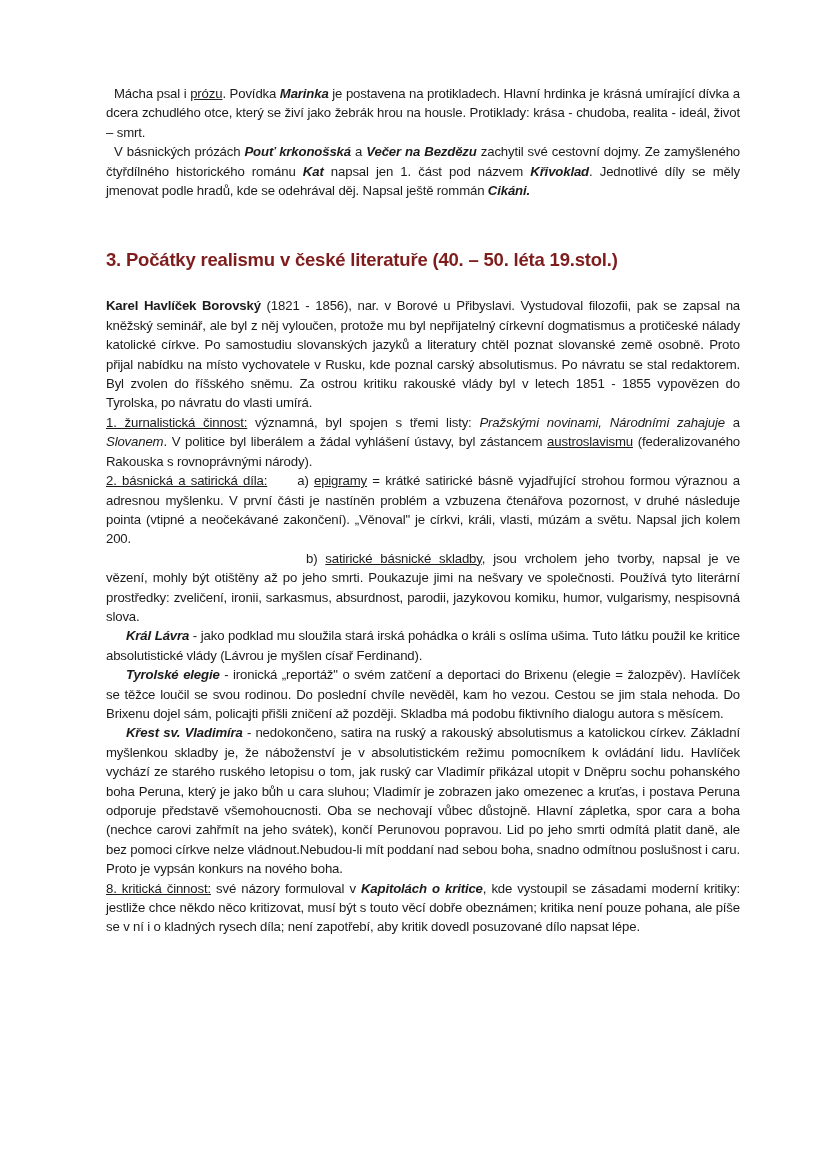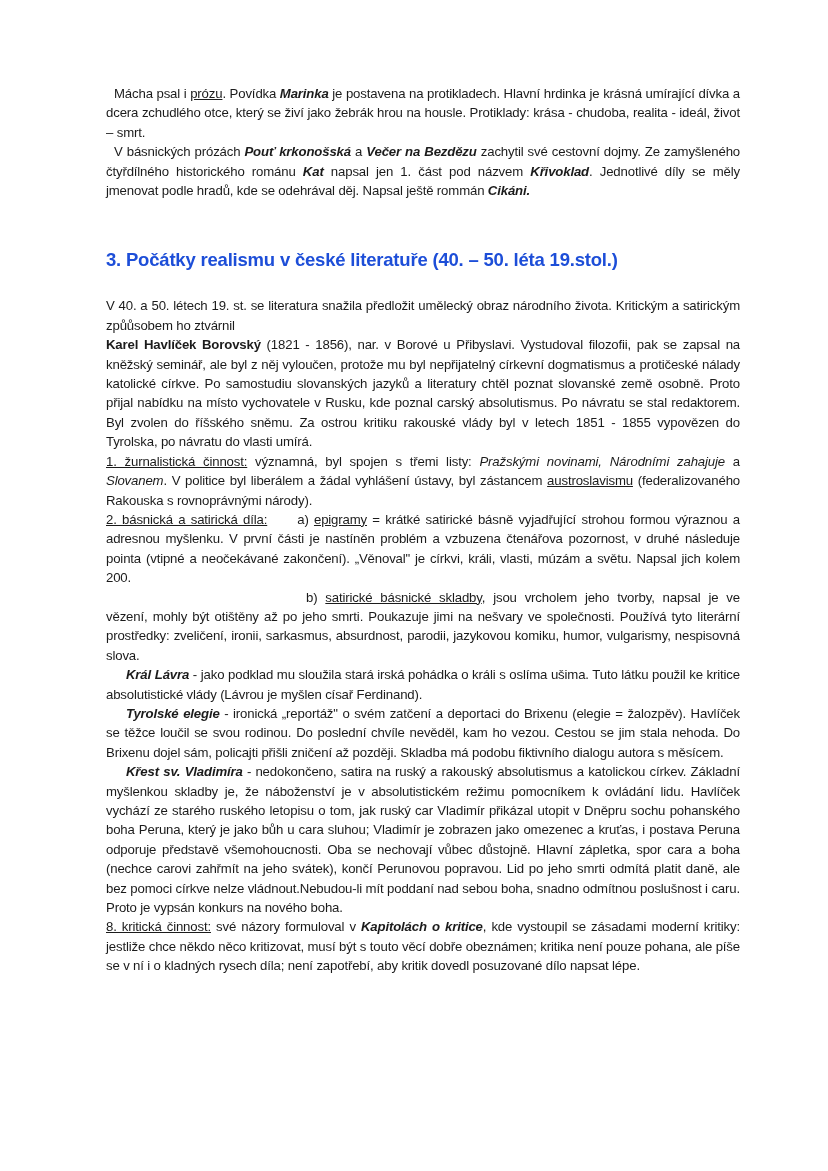--- a/index.html
+++ b/index.html
@@ -12,37 +12,36 @@
   }
   p { margin: 0; }
   .indent { text-indent: 8px; }
   .indent2 { text-indent: 20px; }
   .bi { font-weight: bold; font-style: italic; }
   .b { font-weight: bold; }
   .i { font-style: italic; }
   .u { text-decoration: underline; }
   .heading {
     font-size: 18.5px; font-weight: bold; line-height: 24px; margin-top: 48px; margin-bottom: 24px;
-    color: #1d4ed8; text-align: left; letter-spacing: -0.2px;
+    color: #7f1d1d; text-align: left; letter-spacing: -0.2px;
   }
   .gap { height: 19px; }
 </style>
 </head>
 <body>
 
 <div class="page">
 
   <p class="indent"><span>Mácha psal i </span><span class="u">prózu</span><span>. Povídka </span><span class="bi">Marinka</span><span> je postavena na protikladech. Hlavní hrdinka je krásná umírající dívka a dcera zchudlého otce, který se živí jako žebrák hrou na housle. Protiklady: krása - chudoba, realita - ideál, život – smrt.</span></p>
 
   <p class="indent"><span>V básnických prózách </span><span class="bi">Pouť krkonošská</span><span> a </span><span class="bi">Večer na Bezdězu</span><span> zachytil své cestovní dojmy. Ze zamyšleného čtyřdílného historického románu </span><span class="bi">Kat</span><span> napsal jen 1. část pod názvem </span><span class="bi">Křivoklad</span><span>. Jednotlivé díly se měly jmenovat podle hradů, kde se odehrával děj. Napsal ještě rommán </span><span class="bi">Cikáni.</span></p>
 
 
   <h2 class="heading">3. Počátky realismu v české literatuře (40. – 50. léta 19.stol.)</h2>
 
-  <p>V 40. a 50. létech 19. st. se literatura snažila předložit umělecký obraz národního života. Kritickým a satirickým způůsobem ho ztvárnil</p>
 
   <p><span class="b">Karel Havlíček Borovský</span><span> (1821 - 1856), nar. v Borové u Přibyslavi. Vystudoval filozofii, pak se zapsal na kněžský seminář, ale byl z něj vyloučen, protože mu byl nepřijatelný církevní dogmatismus a protičeské nálady katolické církve. Po samostudiu slovanských jazyků a literatury chtěl poznat slovanské země osobně. Proto přijal nabídku na místo vychovatele v Rusku, kde poznal carský absolutismus. Po návratu se stal redaktorem. Byl zvolen do říšského sněmu. Za ostrou kritiku rakouské vlády byl v letech 1851 - 1855 vypovězen do Tyrolska, po návratu do vlasti umírá.</span></p>
 
   <p><span class="u">1. žurnalistická činnost:</span><span> významná, byl spojen s třemi listy: </span><span class="i">Pražskými novinami, Národními zahajuje</span><span> a </span><span class="i">Slovanem</span><span>. V politice byl liberálem a žádal vyhlášení ústavy, byl zástancem </span><span class="u">austroslavismu</span><span> (federalizovaného Rakouska s rovnoprávnými národy).</span></p>
 
   <p><span class="u">2. básnická a satirická díla:</span><span style="display:inline-block;width:30px"></span><span>a) </span><span class="u">epigramy</span><span> = krátké satirické básně vyjadřující strohou formou výraznou a adresnou myšlenku. V první části je nastíněn problém a vzbuzena čtenářova pozornost, v druhé následuje pointa (vtipné a neočekávané zakončení). „Věnoval" je církvi, králi, vlasti, múzám a světu. Napsal jich kolem 200.</span></p>
 
   <p><span style="display:inline-block;width:200px"></span><span>b) </span><span class="u">satirické básnické skladby</span><span>, jsou vrcholem jeho tvorby, napsal je ve vězení, mohly být otištěny až po jeho smrti. Poukazuje jimi na nešvary ve společnosti. Používá tyto literární prostředky: zveličení, ironii, sarkasmus, absurdnost, parodii, jazykovou komiku, humor, vulgarismy, nespisovná slova.</span></p>
 
   <p class="indent2"><span class="bi">Král Lávra</span><span> - jako podklad mu sloužila stará irská pohádka o králi s oslíma ušima. Tuto látku použil ke kritice absolutistické vlády (Lávrou je myšlen císař Ferdinand).</span></p>

